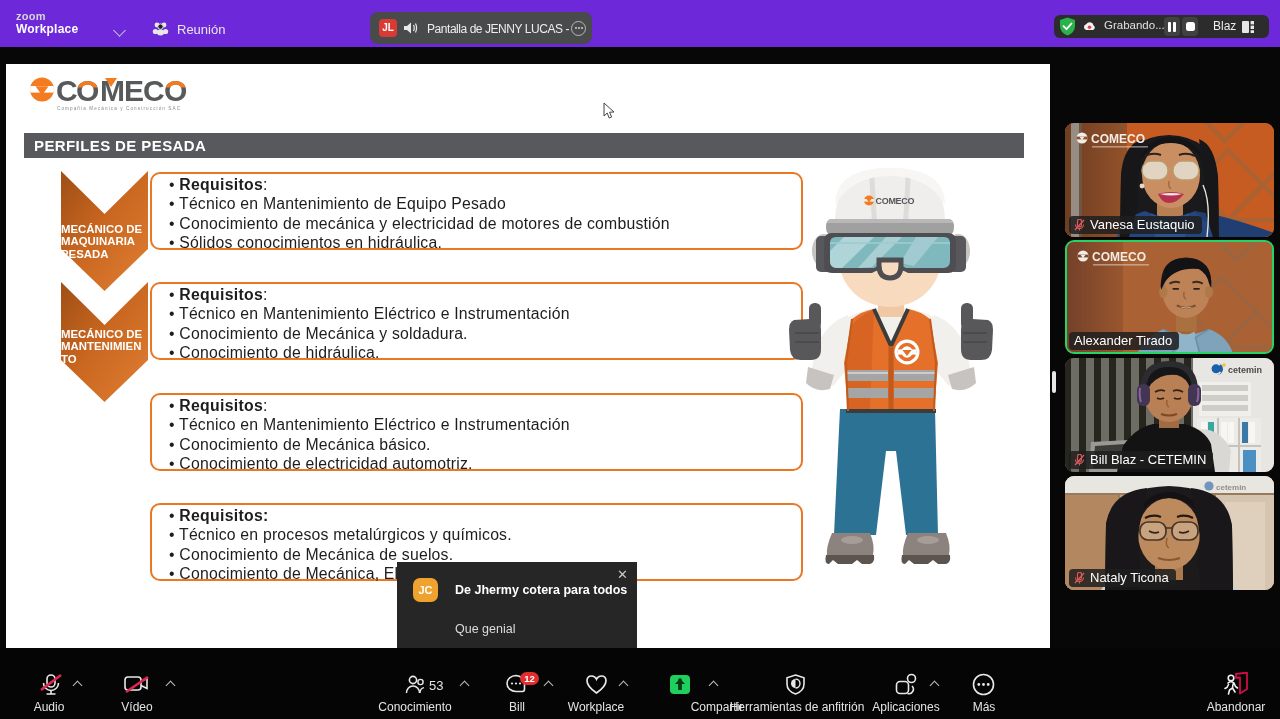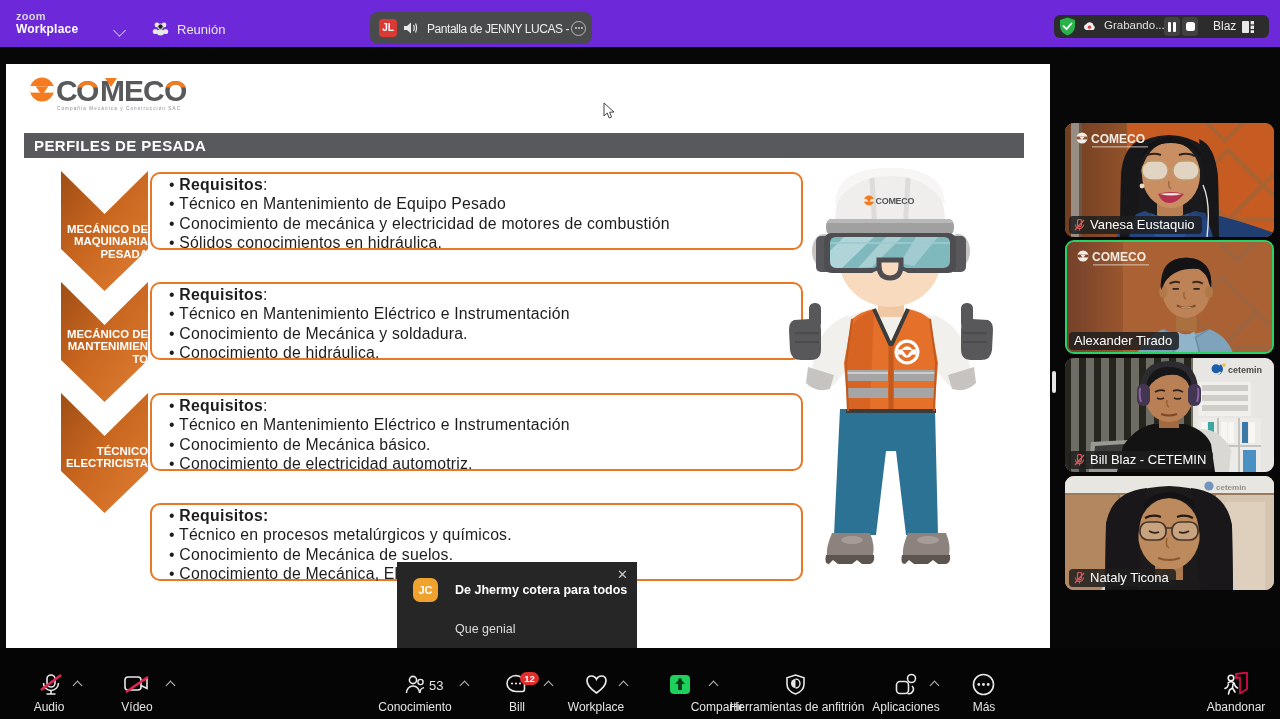--- a/index.html
+++ b/index.html
@@ -23,21 +23,21 @@
 #vista{position:absolute;left:159px;top:4px;color:#ededed;font-size:12px;}
 .tbtn{position:absolute;top:2px;width:16px;height:19px;background:#414142;border-radius:4px;}
 
 
 #slide{position:absolute;left:6px;top:64px;width:1044px;height:584px;background:#ffffff;}
 #titlebar{position:absolute;left:18px;top:69px;width:1000px;height:25px;background:#58595c;color:#fff;font-size:15px;font-weight:bold;line-height:25px;padding-left:10px;letter-spacing:.4px;}
 .reqbox{position:absolute;left:144px;width:653px;height:78px;border:2px solid #e87824;border-radius:10px;background:#fff;}
 .reqtxt{position:absolute;left:17px;top:1px;font-size:15.8px;color:#1d1d1d;line-height:19.4px;letter-spacing:.2px;}
 .reqtxt b{letter-spacing:.3px;}
 .chevwrap{position:absolute;left:55px;width:87px;height:120px;}
-.chevtxt{position:absolute;left:0;width:87px;text-align:right;color:#fff;font-weight:bold;font-size:11.4px;line-height:12.4px;letter-spacing:0;}
+.chevtxt{position:absolute;left:0;width:87px;text-align:left;color:#fff;font-weight:bold;font-size:11.4px;line-height:12.4px;letter-spacing:0;}
 
 
 .tile{position:absolute;left:1065px;width:209px;height:114px;border-radius:9px;overflow:hidden;background:#c2571e;}
 .namelab{position:absolute;left:4px;bottom:3px;background:rgba(30,30,30,.85);color:#fff;font-size:13px;border-radius:4px;padding:1px 7px 2px 5px;white-space:nowrap;display:flex;align-items:center;gap:5px;}
 #handle{position:absolute;left:1052px;top:371px;width:4px;height:22px;background:#e8e8e8;border-radius:2px;}
 
 
 #chatpop{position:absolute;left:397px;top:562px;width:240px;height:93px;background:#262627;}
 #chatpop .jc{position:absolute;left:16px;top:16px;width:25px;height:24px;background:#efa32e;border-radius:7px;color:#fff;font-weight:bold;font-size:11px;text-align:center;line-height:24px;}
 #chatpop .t1{position:absolute;left:58px;top:21px;color:#fff;font-weight:bold;font-size:12.5px;white-space:nowrap;}
@@ -170,26 +170,20 @@
       <path d="M0 0 L43.5 43 L87 0 L87 78 L43.5 120 L0 78 Z" fill="url(#og)"></path>
     </svg>
     <div class="chevtxt" style="top:52px;">MECÁNICO DE<br>MAQUINARIA<br>PESADA</div>
   </div>
   <div class="chevwrap" style="top:218px;">
     <svg width="87" height="120" viewBox="0 0 87 120">
         <path d="M0 0 L43.5 43 L87 0 L87 78 L43.5 120 L0 78 Z" fill="url(#og)"></path>
       </svg>
     <div class="chevtxt" style="top:46px;">MECÁNICO DE<br>MANTENIMIEN<br>TO</div>
   </div>
-  <div class="chevwrap" style="top:329px;">
-    <svg width="87" height="120" viewBox="0 0 87 120">
-        <path d="M0 0 L43.5 43 L87 0 L87 78 L43.5 120 L0 78 Z" fill="url(#og)"></path>
-      </svg>
-    <div class="chevtxt" style="top:52px;">TÉCNICO<br>ELECTRICISTA</div>
-  </div>
 
   <svg class="abs" style="left:780px;top:99px;" width="210" height="410" viewBox="0 0 210 410">
 
     <path d="M62 152 Q40 160 30 185 L24 215 Q32 228 48 222 L66 200 Z" fill="#f2f0ed"></path>
     <path d="M148 152 Q170 160 180 185 L186 215 Q178 228 162 222 L144 200 Z" fill="#f2f0ed"></path>
 
     <path d="M22 204 L48 212 L44 226 Q30 230 20 220 Z" fill="#c6c3c0"></path>
     <path d="M188 204 L162 212 L166 226 Q180 230 190 220 Z" fill="#c6c3c0"></path>
 
     <path d="M54 246 L48 372 L90 372 L100 288 L110 288 L120 372 L152 372 L149 246 Z" fill="#2c7294"></path>

